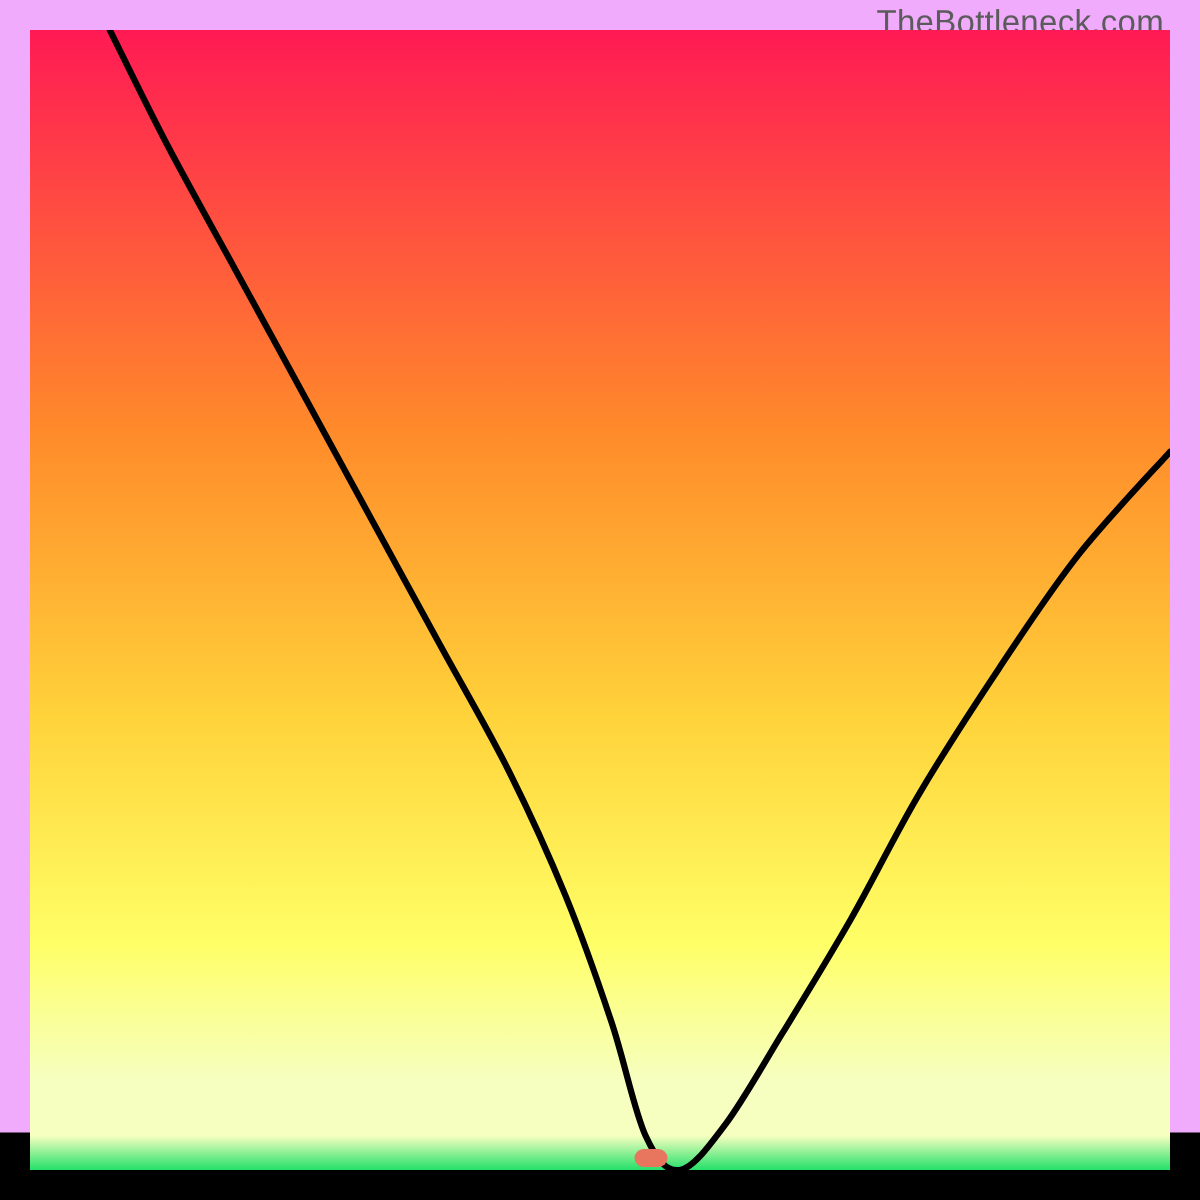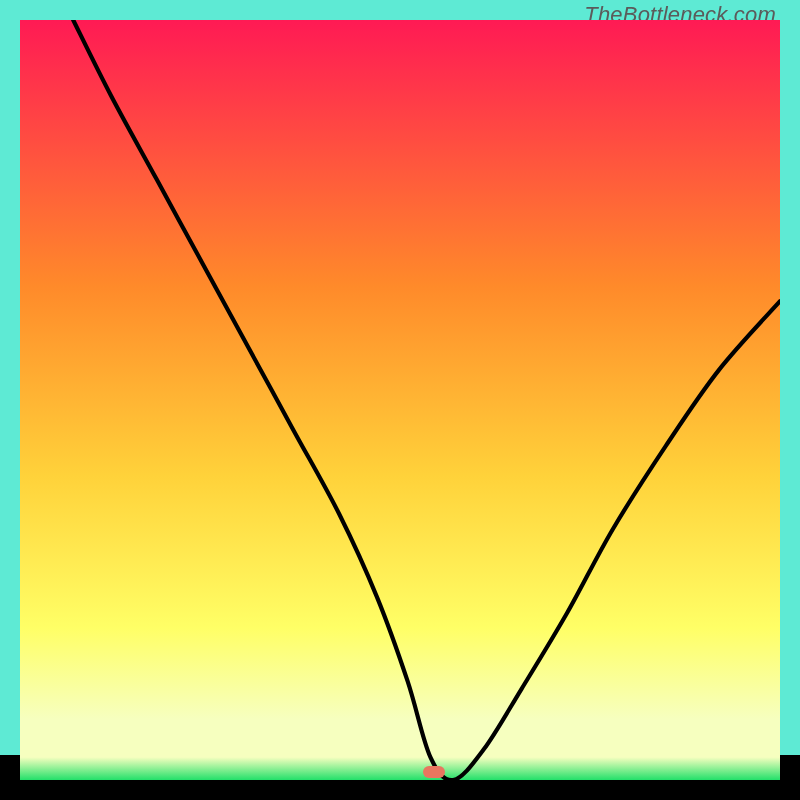--- a/index.html
+++ b/index.html
@@ -9,22 +9,21 @@
     height: 800px;
     background: #000;
     overflow: hidden;
   }
   .frame {
     position: absolute;
     left: 0;
     top: 0;
     width: 800px;
     height: 755px;
-    background: #5eead4;
-    font-style: italic;
+    background: #f0abfc;
   }
   .plot {
     position: absolute;
     left: 20px;
     top: 20px;
     width: 760px;
     height: 760px;
     overflow: hidden;
   }
   .gradient {

